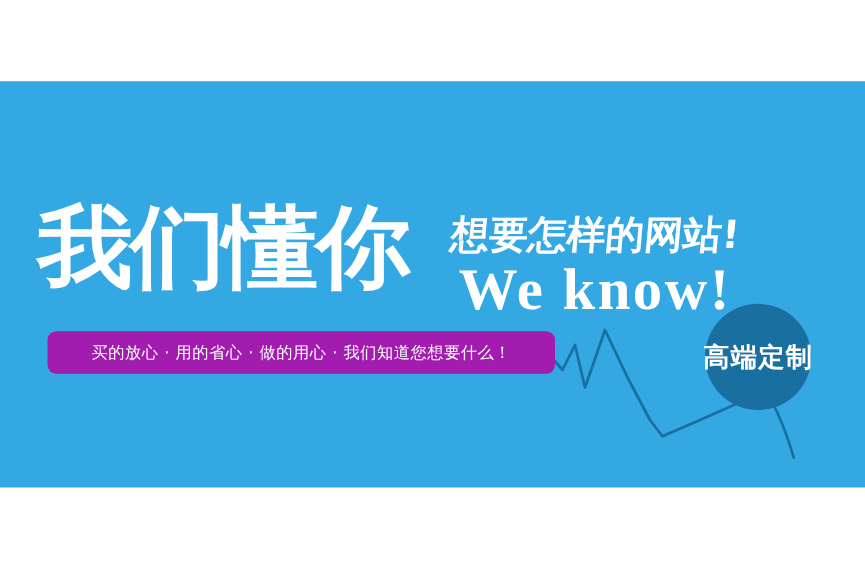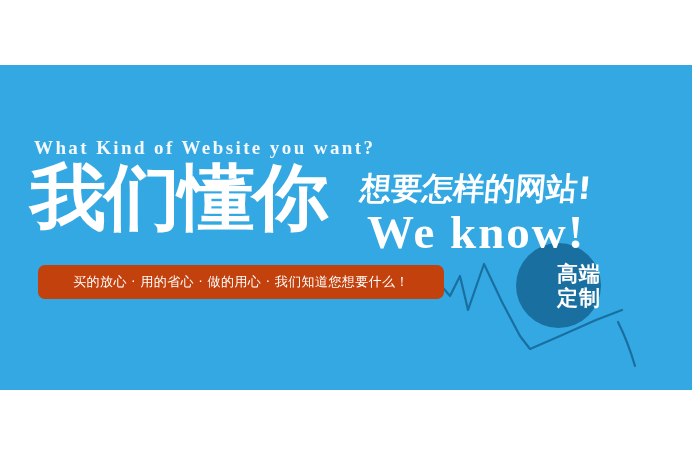--- a/index.html
+++ b/index.html
@@ -81,21 +81,21 @@
     color: #ffffff;
     white-space: nowrap;
   }
   
   #subbar {
     position: absolute;
     left: 38px;
     top: 200px;
     width: 406px;
     height: 34px;
-    background: #c2410c;
+    background: #a21caf;
     border-radius: 7px;
     display: flex;
     align-items: center;
     justify-content: center;
   }
   #subbar-text {
     font-family: "DejaVu Sans", sans-serif;
     font-size: 13px;
     letter-spacing: 0.4px;
     color: #ffffff;
@@ -105,29 +105,29 @@
   #connector {
     position: absolute;
     left: 430px;
     top: 185px;
     width: 262px;
     height: 140px;
   }
   
   #badge {
     position: absolute;
-    left: 516px;
+    left: 564px;
     top: 178px;
     width: 85px;
     height: 85px;
     border-radius: 50%;
     background: #1a6fa1;
     display: flex;
-    flex-direction: column;
-    align-items: flex-end;
+    flex-direction: row;
+    align-items: center;
     justify-content: center;
   }
   .badge-line {
     font-family: "DejaVu Sans", sans-serif;
     font-weight: bold;
     font-size: 21px;
     line-height: 24px;
     letter-spacing: 1px;
     color: #ffffff;
     white-space: nowrap;
@@ -158,21 +158,20 @@
       <span class="badge-line">定制</span>
     </div>
 
     <svg id="mouse-icon" viewBox="0 0 42 48" xmlns="http://www.w3.org/2000/svg">
       <rect x="9" y="10" width="24" height="34" rx="12" ry="12" fill="#f6cd84"></rect>
       <rect x="17.5" y="14.5" width="7" height="9" rx="3.5" ry="3.5" fill="none" stroke="#e8a93f" stroke-width="2"></rect>
       <line x1="21" y1="25" x2="21" y2="33" stroke="#f2bf6a" stroke-width="1.6"></line>
       <path d="M 12 31 L 30 31" stroke="#f2bf6a" stroke-width="1.4"></path>
     </svg>
 
-    <div id="eyebrow">What Kind of Website you want?</div>
 
     <div id="headline-cn">我们懂你</div>
 
     <div id="right-cn">想要怎样的网站!</div>
     <div id="right-en">We know!</div>
 
     <div id="subbar">
       <span id="subbar-text">买的放心 · 用的省心 · 做的用心 · 我们知道您想要什么！</span>
     </div>
 

